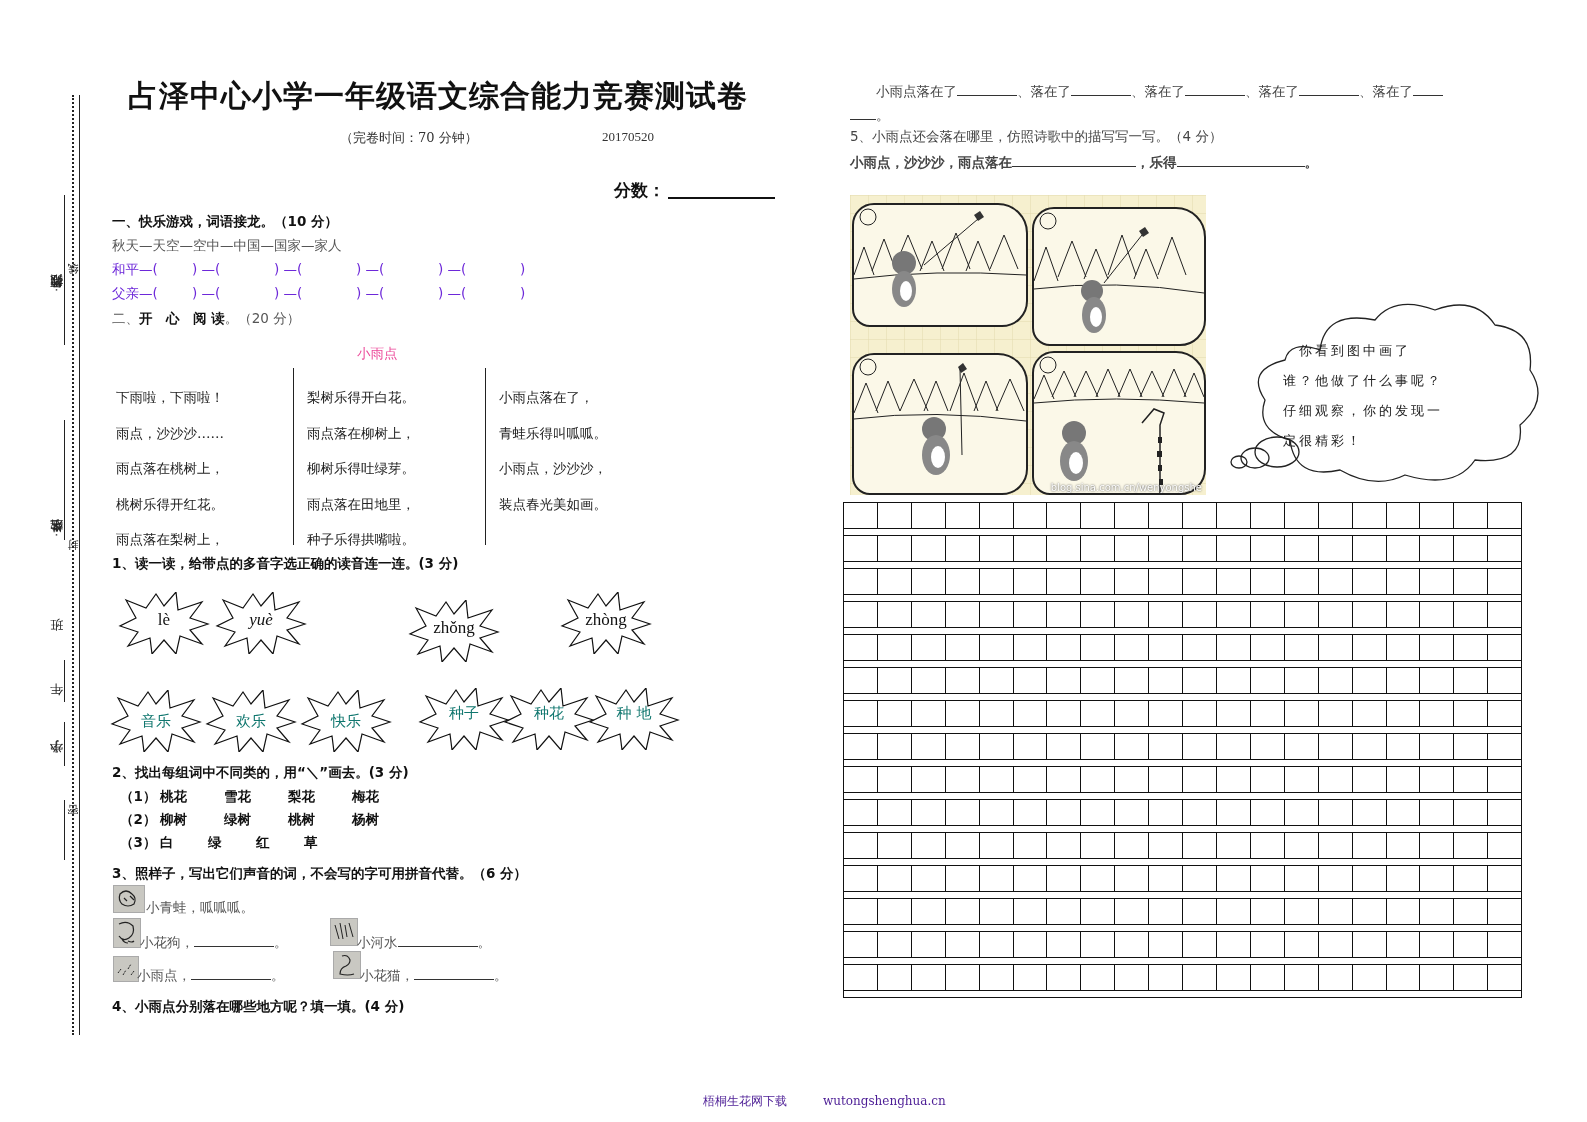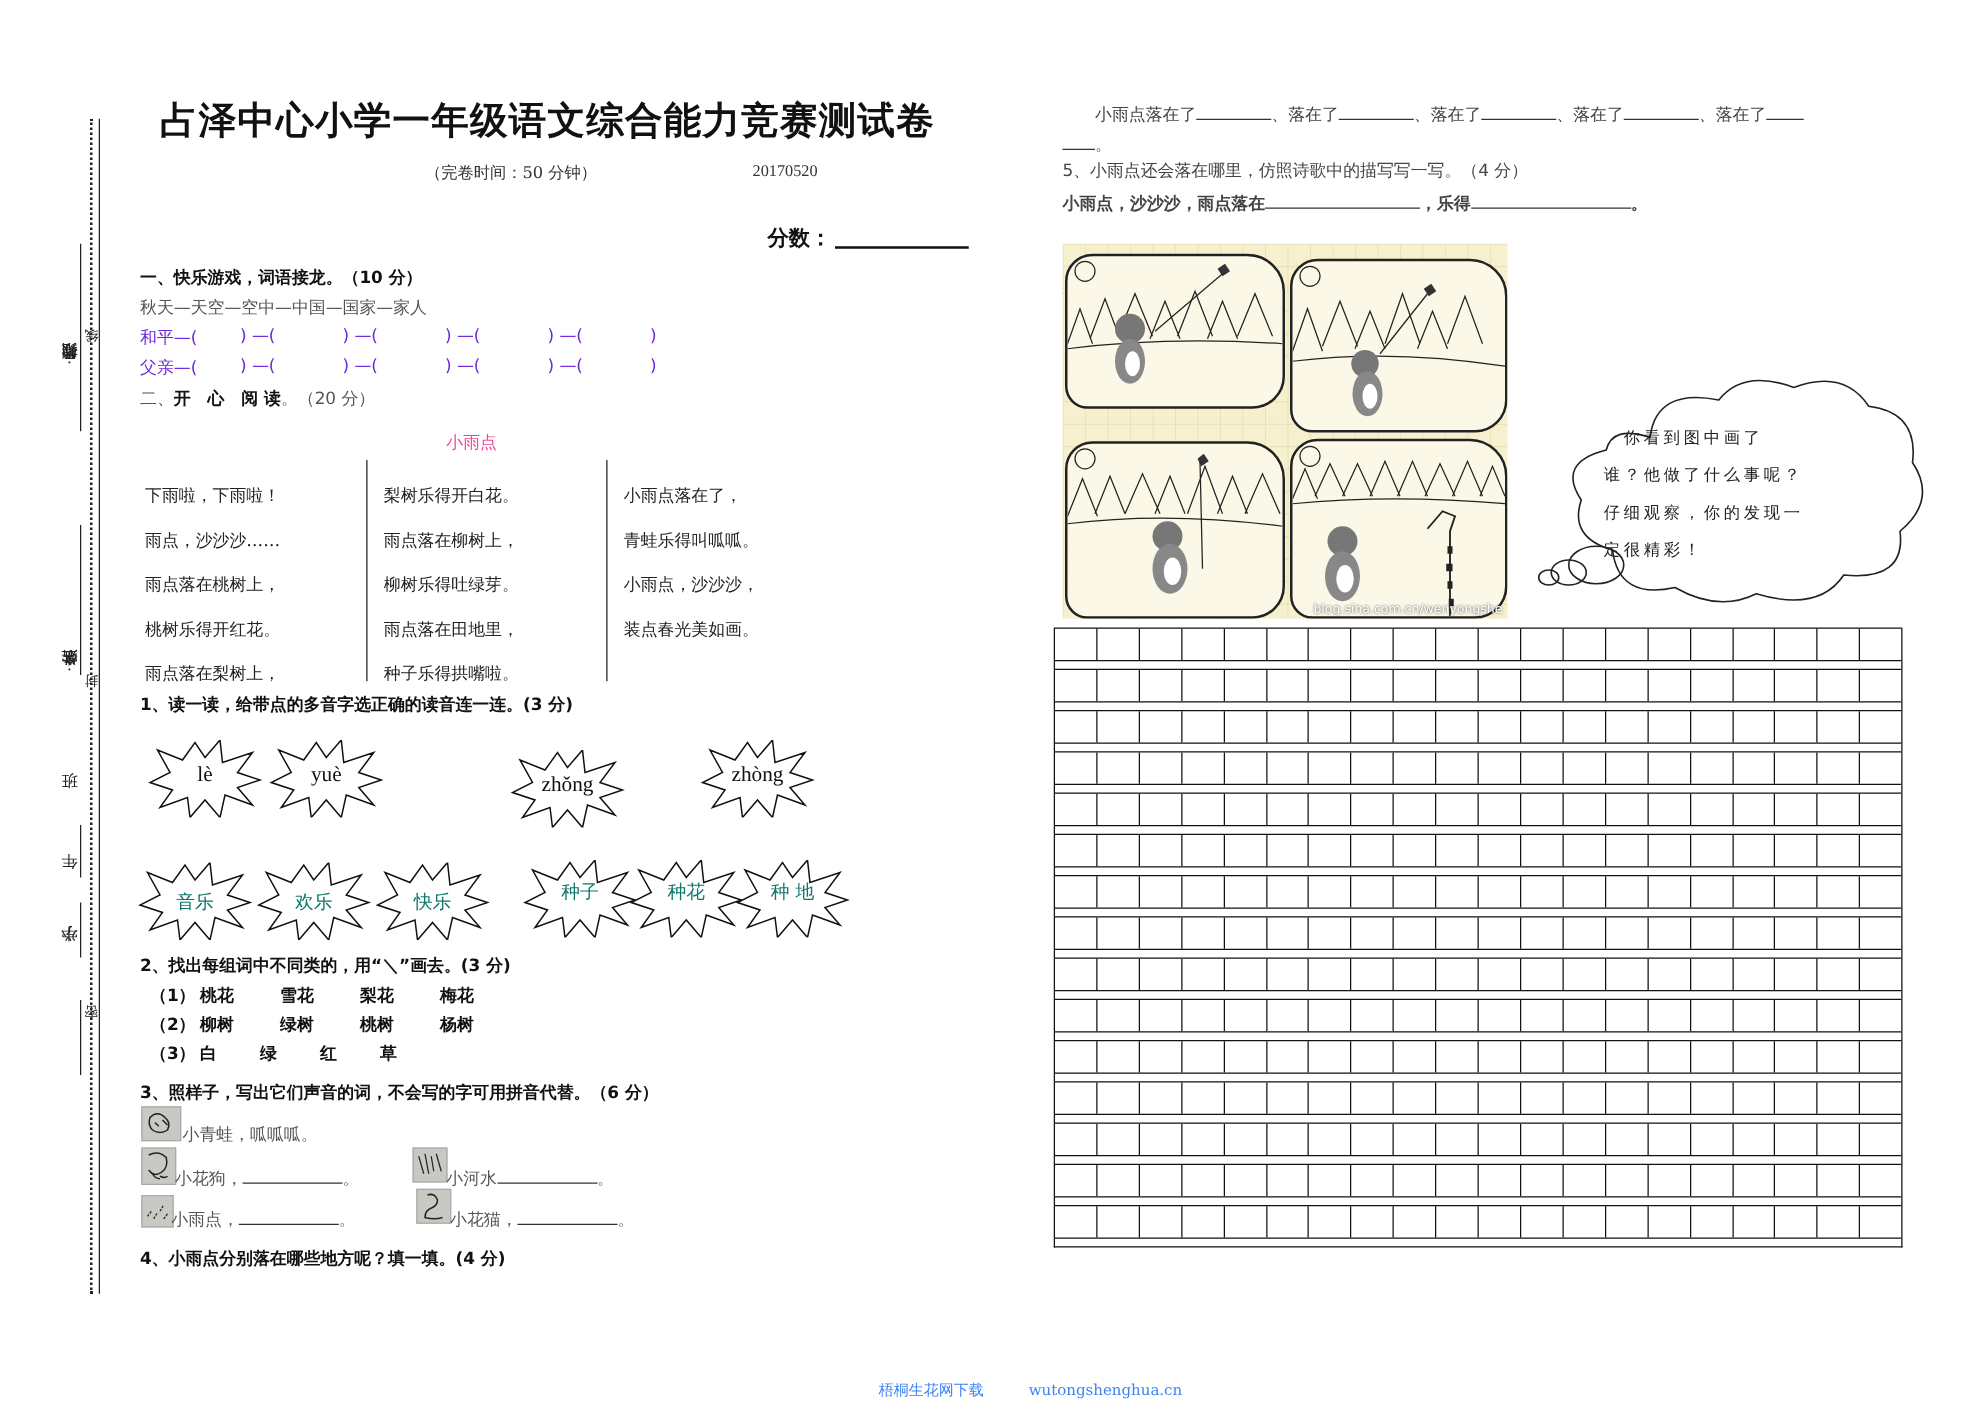--- a/index.html
+++ b/index.html
@@ -48,21 +48,21 @@
   .panel { position:absolute; background:#fbf8e8; border:2px solid #222; border-radius:22px 30px 26px 18px; overflow:hidden; }
 
   .cloud-text { position:absolute; left:1283px; top:336px; width:180px; font-family:"DejaVu Serif", serif; font-size:13px; color:#222; line-height:30px; letter-spacing:3px; }
 
   .grid { position:absolute; left:843px; top:502px; width:677px; border:1.5px solid #111; border-top:none; }
   .grid-row { display:flex; border-top:1.5px solid #111; height:25px; }
   .grid-gap { height:6px; border-top:1.5px solid #111; }
   .cell { flex:1; border-left:1.5px solid #111; }
   .cell:first-child { border-left:none; }
 
-  .footer { left:703px; top:1093px; font-size:12px; color:#3b82f6; font-family:"DejaVu Serif", serif;margin-top:11px; }
+  .footer { left:703px; top:1093px; font-size:12px; color:#4c1d95; font-family:"DejaVu Serif", serif; }
 </style>
 </head>
 <body>
 
 <div class="margin-dots"></div>
 <div class="margin-line"></div>
 
 <div class="vline" style="left:64px;top:195px;height:150px;"></div>
 <div class="vtext" style="left:48px;top:285px;">指导教师：</div>
 <div class="vsmall" style="left:67px;top:284px;">线</div>
@@ -73,21 +73,21 @@
 
 <div class="vtext" style="left:48px;top:642px;">班</div>
 <div class="vline" style="left:64px;top:660px;height:42px;"></div>
 <div class="vtext" style="left:48px;top:706px;">年</div>
 <div class="vline" style="left:64px;top:722px;height:44px;"></div>
 <div class="vtext" style="left:48px;top:764px;">小学</div>
 <div class="vline" style="left:64px;top:800px;height:60px;"></div>
 <div class="vsmall" style="left:67px;top:825px;">密</div>
 
 <div class="abs title">占泽中心小学一年级语文综合能力竞赛测试卷</div>
-<div class="abs subtitle">（完卷时间：50 分钟）</div>
+<div class="abs subtitle">（完卷时间：70 分钟）</div>
 <div class="abs date">20170520</div>
 <div class="abs score-label">分数：</div>
 <div class="abs score-line"></div>
 
 <div class="abs sec-b" style="left:112px;top:213px;">一、快乐游戏，词语接龙。（10 分）</div>
 <div class="abs txt" style="left:112px;top:237px;">秋天—天空—空中—中国—国家—家人</div>
 
 <div class="abs chain-row" style="left:112px;top:261px;">
   <span style="width:80px;">和平—(</span>
   <span class="paren">) —(</span>
@@ -138,21 +138,21 @@
 <div class="burst" style="left:118px;top:592px;width:92px;height:62px;">
   <svg width="92" height="62" viewBox="0 0 92 62">
       <polygon points="8,8 28,16 38,2 46,14 58,0 60,18 84,10 72,26 90,32 72,38 84,52 62,44 58,62 46,48 34,62 32,46 10,54 20,40 2,34 18,26" fill="#fff" stroke="#111" stroke-width="1.2"></polygon>
     </svg>
   <div class="lbl" style="top:18px;">lè</div>
 </div>
 <div class="burst" style="left:215px;top:592px;width:92px;height:62px;">
   <svg width="92" height="62" viewBox="0 0 92 62">
       <polygon points="8,8 28,16 38,2 46,14 58,0 60,18 84,10 72,26 90,32 72,38 84,52 62,44 58,62 46,48 34,62 32,46 10,54 20,40 2,34 18,26" fill="#fff" stroke="#111" stroke-width="1.2"></polygon>
     </svg>
-  <div class="lbl" style="top:18px;">yuè</div>
+  <div class="lbl" style="top:18px;font-style:italic;">yuè</div>
 </div>
 <div class="burst" style="left:408px;top:600px;width:92px;height:62px;">
   <svg width="92" height="62" viewBox="0 0 92 62">
       <polygon points="8,8 28,16 38,2 46,14 58,0 60,18 84,10 72,26 90,32 72,38 84,52 62,44 58,62 46,48 34,62 32,46 10,54 20,40 2,34 18,26" fill="#fff" stroke="#111" stroke-width="1.2"></polygon>
     </svg>
   <div class="lbl" style="top:18px;">zhǒng</div>
 </div>
 <div class="burst" style="left:560px;top:592px;width:92px;height:62px;">
   <svg width="92" height="62" viewBox="0 0 92 62">
       <polygon points="8,8 28,16 38,2 46,14 58,0 60,18 84,10 72,26 90,32 72,38 84,52 62,44 58,62 46,48 34,62 32,46 10,54 20,40 2,34 18,26" fill="#fff" stroke="#111" stroke-width="1.2"></polygon>

